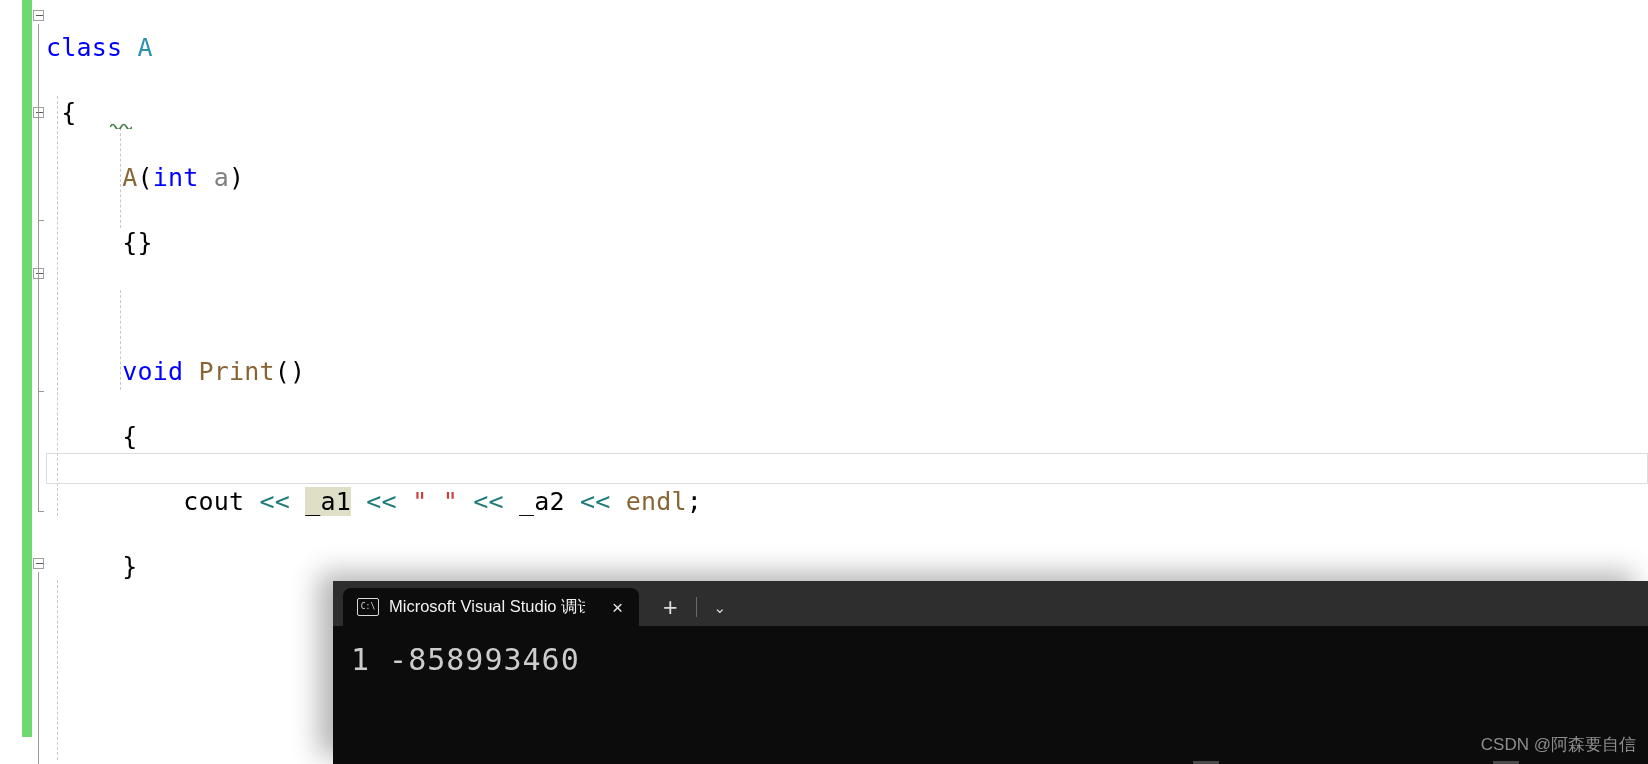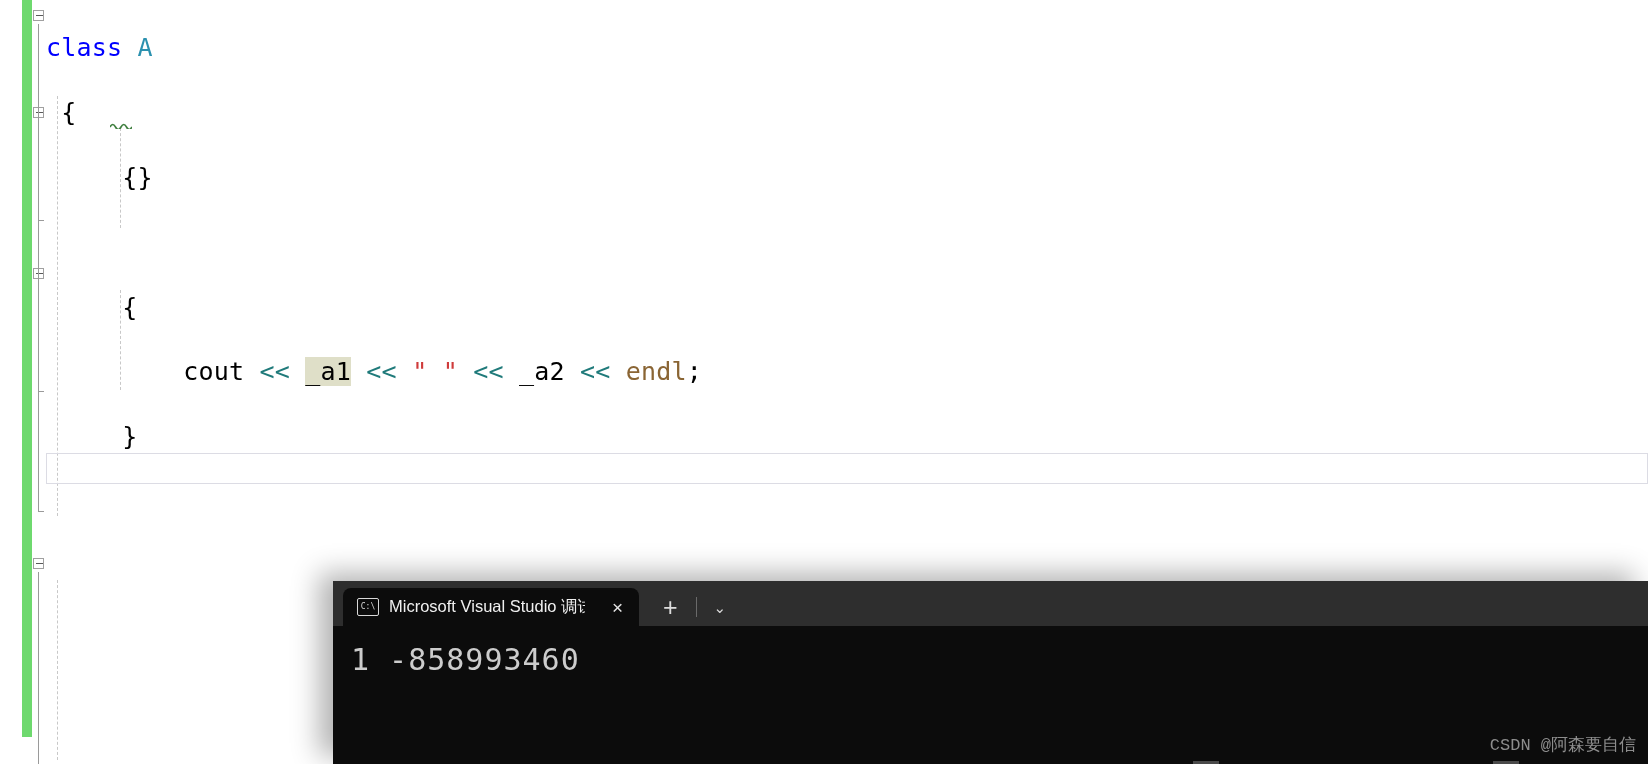--- a/index.html
+++ b/index.html
@@ -130,21 +130,21 @@
     background: #0c0c0c; padding: 16px 0 0 18px;
   }
   .term-line {
     color: #cccccc; font-size: 30px; line-height: 1.2;
     font-family: "DejaVu Sans Mono", "Liberation Mono", monospace;
     letter-spacing: 1px;
   }
   .watermark {
     position: absolute; right: 12px; bottom: 8px;
     color: #8d8d8d; font-size: 17px;
-    font-family: Liberation Mono, monospace;
+    font-family: Liberation Sans, sans-serif;
   }
   .taskbar-hint {
     position: absolute; bottom: 0; left: 860px; width: 380px; height: 4px;
   }
   .taskbar-hint span {
     position: absolute; bottom: 0; width: 26px; height: 3px; background: #4a4a4a;
   }
 </style>
 </head>
 <body>
@@ -173,22 +173,24 @@
 
     <div class="current-line"></div>
 
     <svg class="squiggle" viewBox="0 0 22 7">
       <path d="M0 5 Q2.75 0 5.5 5 T11 5 T16.5 5 T22 5" fill="none" stroke="#3f7f3f" stroke-width="1.6"></path>
     </svg>
 
     <div class="code">
 <span class="ln"><span class="kw">class</span> <span class="typ">A</span></span>
 <span class="ln"> {</span>
+<span class="ln">     <span class="fn">A</span>(<span class="kw">int</span> <span class="par">a</span>)</span>
 <span class="ln">     {}</span>
 <span class="ln"> </span>
+<span class="ln">     <span class="kw">void</span> <span class="fn">Print</span>()</span>
 <span class="ln">     {</span>
 <span class="ln">         cout <span class="op">&lt;&lt;</span> <span class="hl">_a1</span> <span class="op">&lt;&lt;</span> <span class="str">" "</span> <span class="op">&lt;&lt;</span> _a2 <span class="op">&lt;&lt;</span> <span class="fn">endl</span>;</span>
 <span class="ln">     }</span>
 
 
 
 
 
 
 

